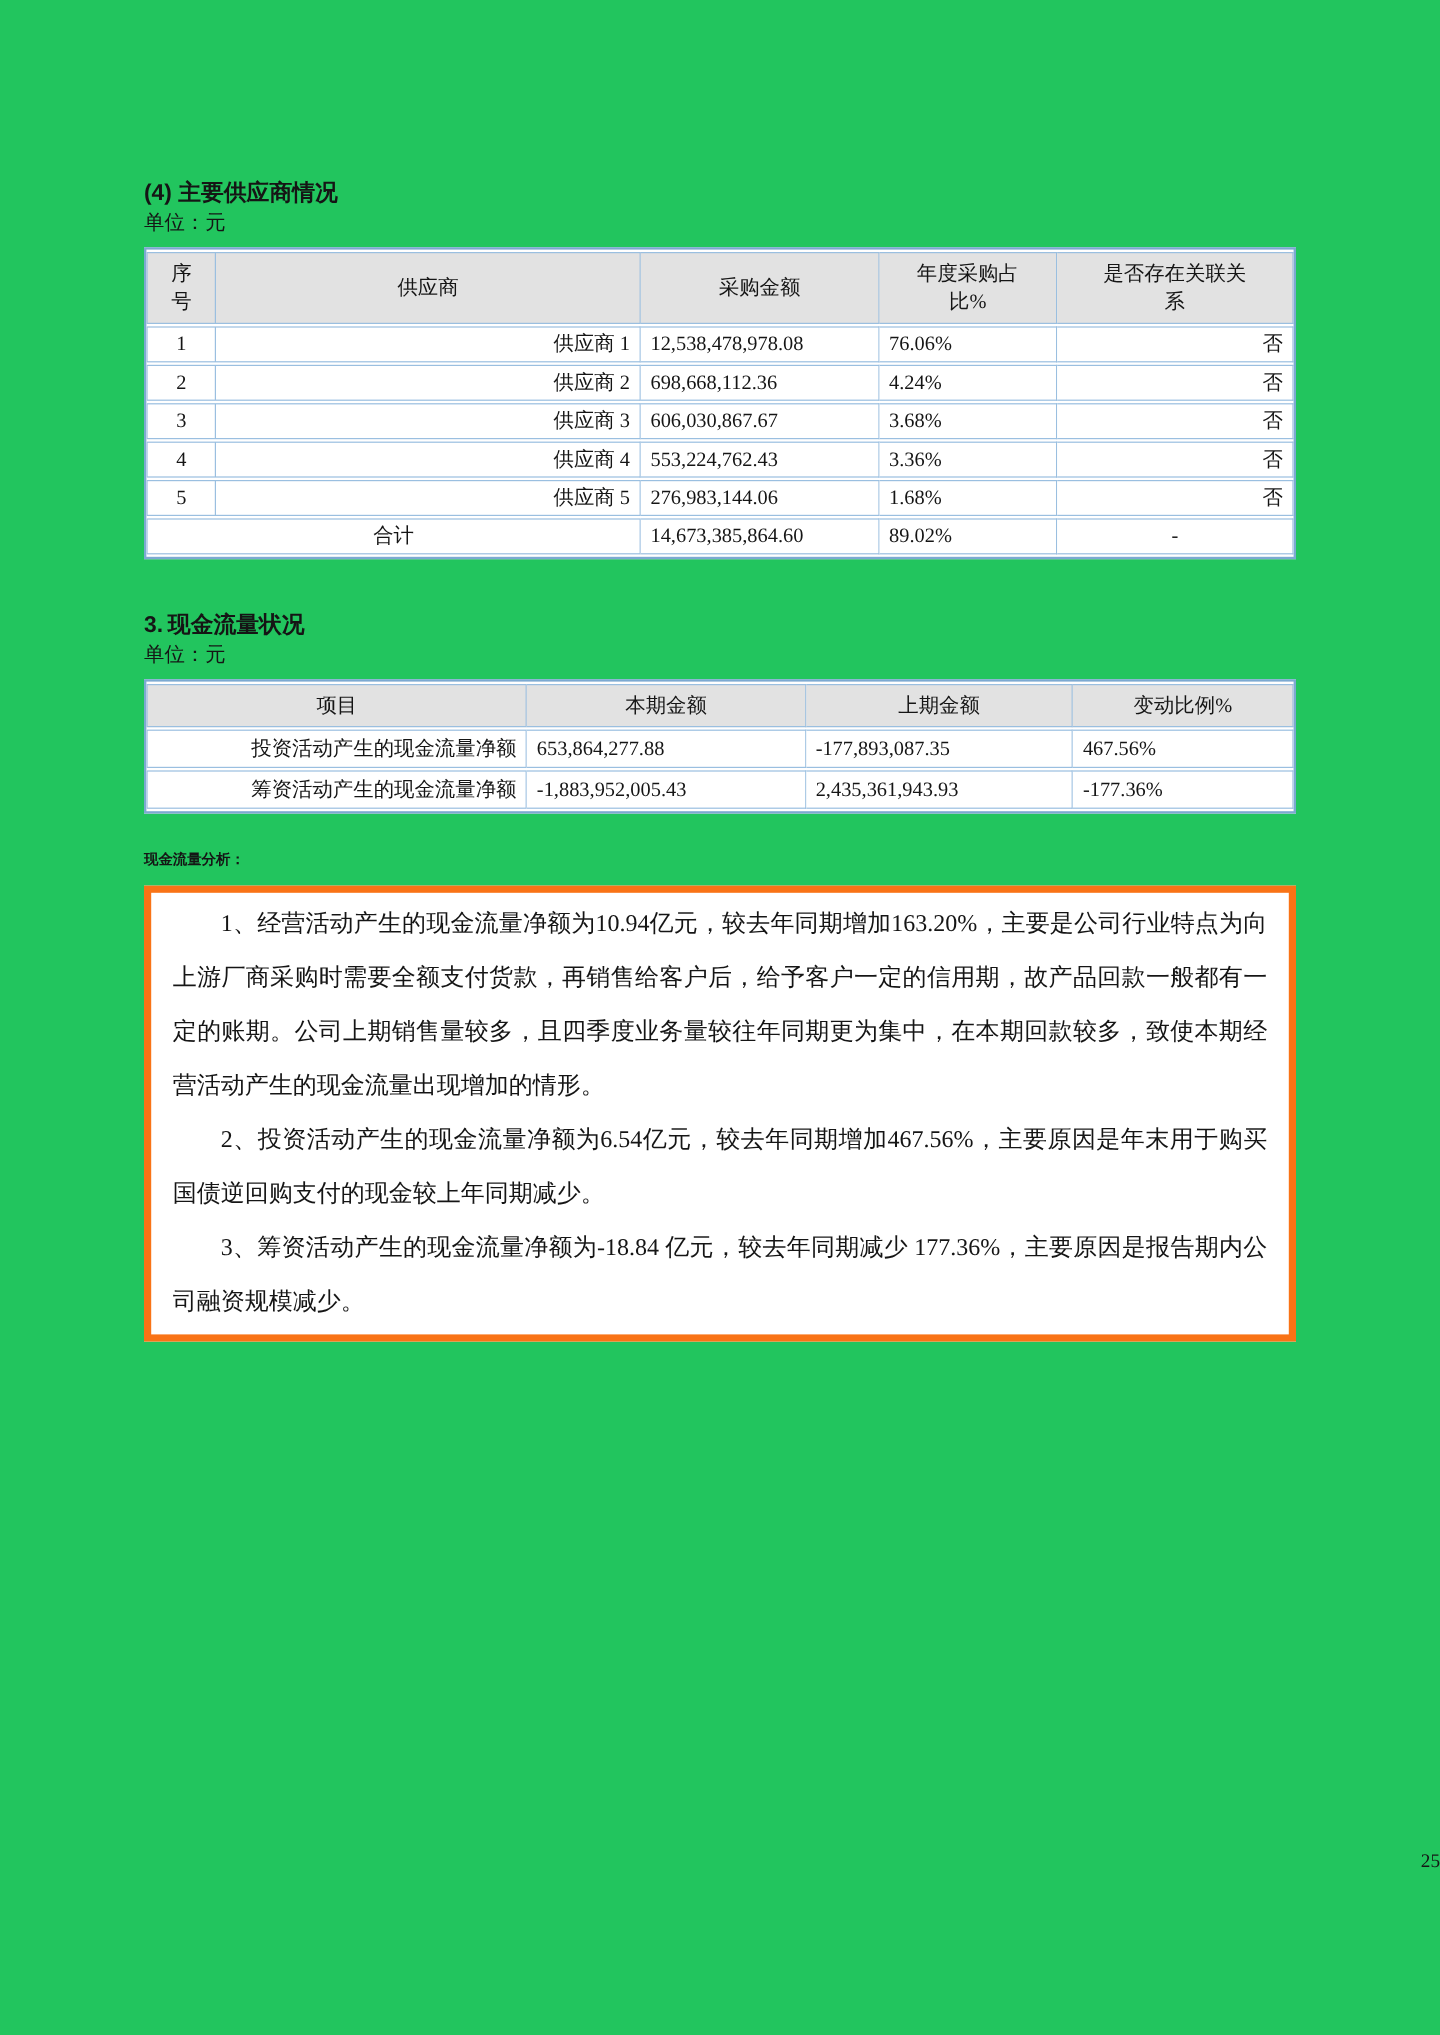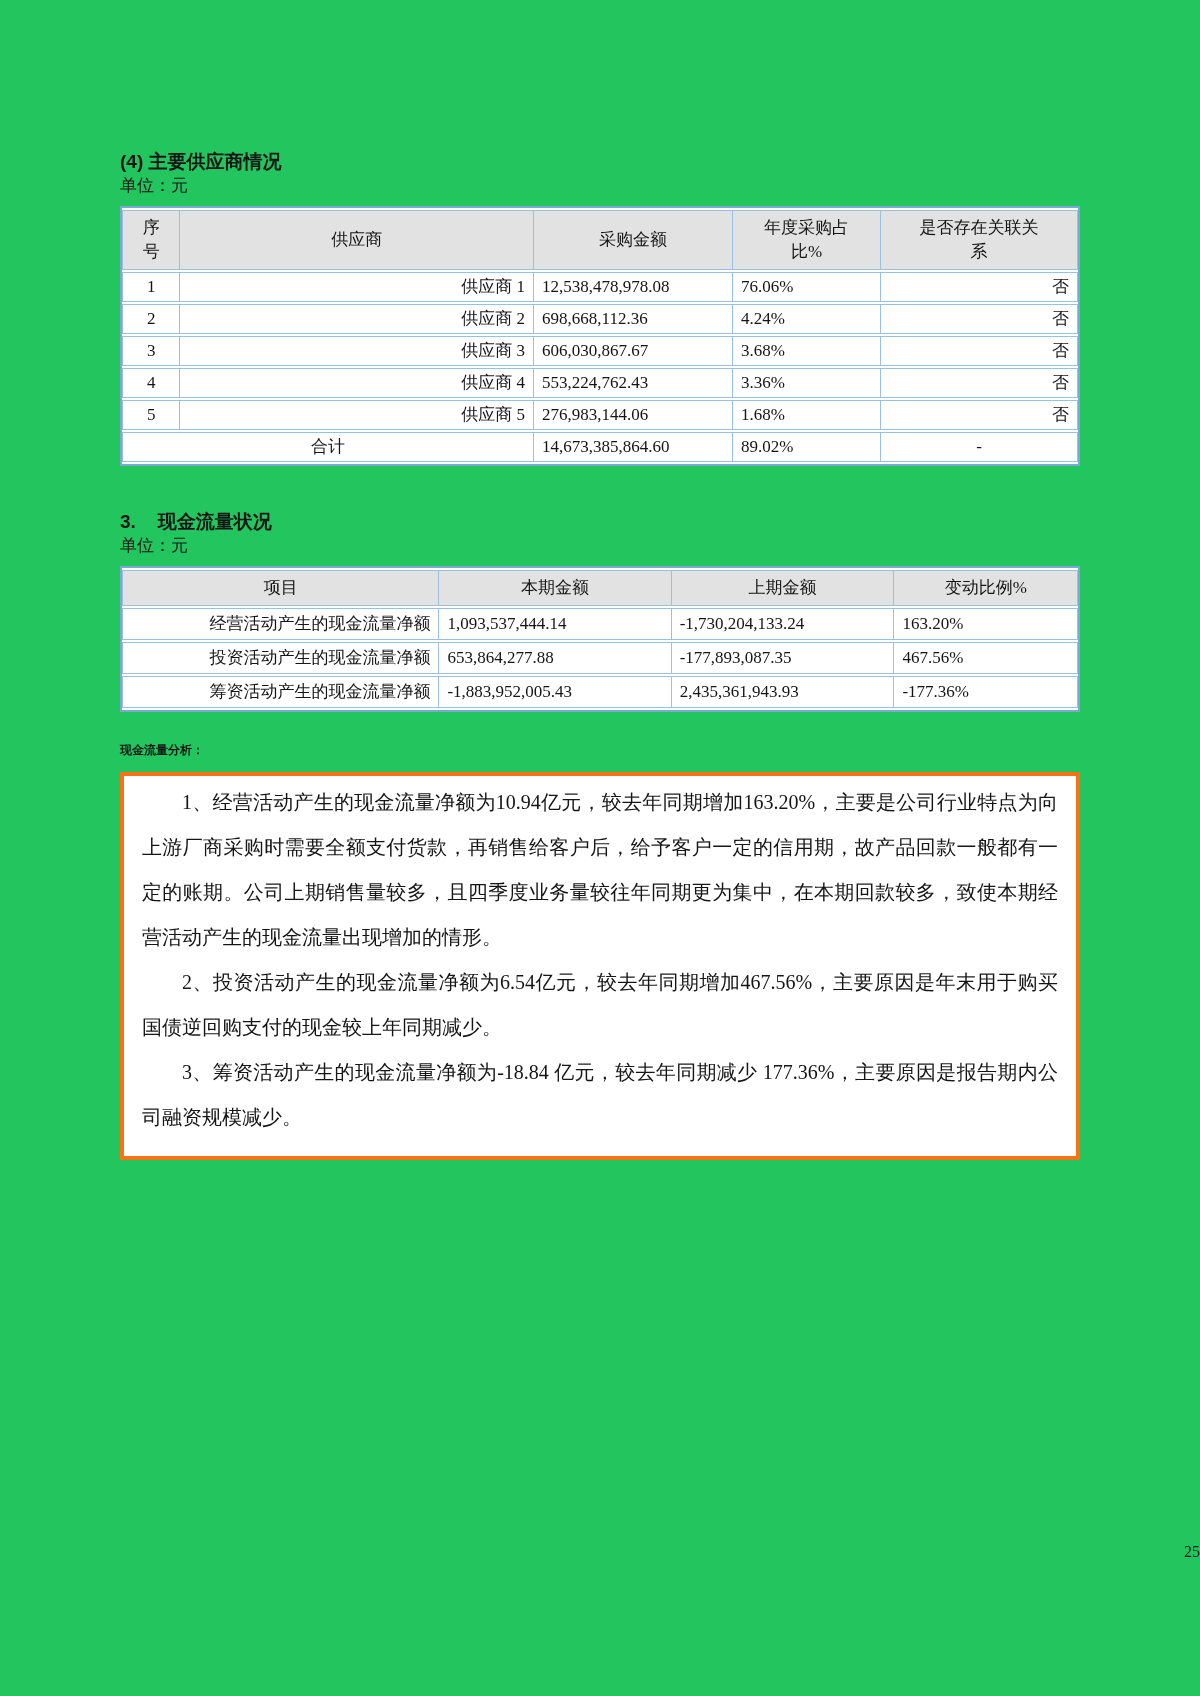--- a/index.html
+++ b/index.html
@@ -31,21 +31,21 @@
     font-weight: bold;
     font-size: 19px;
     line-height: 23px;
     margin: 0;
     padding-top: 150px;
   }
   .sec-heading.second {
     padding-top: 44px;
   }
   .sec-heading .hno { display: inline-block; }
-  .sec-heading .htxt { display: inline-block; margin-left: 22px; }
+  .sec-heading .htxt { display: inline-block; margin-left: 4px; }
   .unit-line {
     font-size: 17px;
     line-height: 22px;
     margin-top: 2px;
   }
   .tbl-wrap {
     margin-top: 9px;
     border: 2px solid #7ca9d1;
     background: #ffffff;
   }
@@ -87,22 +87,22 @@
   }
   .analysis-heading {
     font-family: "Liberation Sans", "DejaVu Sans", sans-serif;
     font-weight: bold;
     font-size: 12px;
     line-height: 24px;
     margin: 26px 0 0 0;
   }
   .analysis-box {
     margin-top: 10px;
-    border: 4px solid #f97316;
-    padding: 4px 18px 16px 18px;
+    border: 6px solid #f97316;
+    padding: 4px 18px 4px 18px;
     background: #ffffff;
   }
   .analysis-box p {
     margin: 0;
     font-size: 20px;
     line-height: 45px;
     text-align: justify;
     text-indent: 40px;
   }
   .page-number {
@@ -209,26 +209,20 @@
         <thead>
           <tr>
             <th>项目</th>
             <th>本期金额</th>
             <th>上期金额</th>
             <th>变动比例%</th>
           </tr>
         </thead>
         <tbody>
           <tr>
-            <td class="al">经营活动产生的现金流量净额</td>
-            <td class="ar">1,093,537,444.14</td>
-            <td class="ar">-1,730,204,133.24</td>
-            <td class="ar">163.20%</td>
-          </tr>
-          <tr>
             <td class="al">投资活动产生的现金流量净额</td>
             <td class="ar">653,864,277.88</td>
             <td class="ar">-177,893,087.35</td>
             <td class="ar">467.56%</td>
           </tr>
           <tr>
             <td class="al">筹资活动产生的现金流量净额</td>
             <td class="ar">-1,883,952,005.43</td>
             <td class="ar">2,435,361,943.93</td>
             <td class="ar">-177.36%</td>

